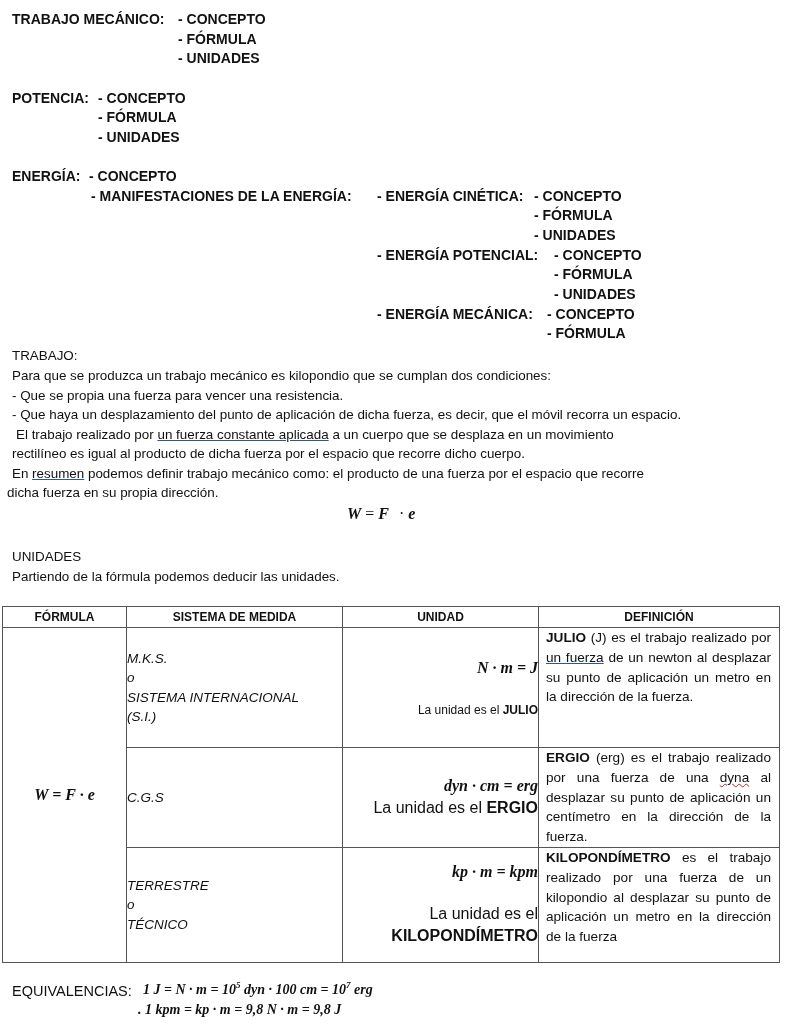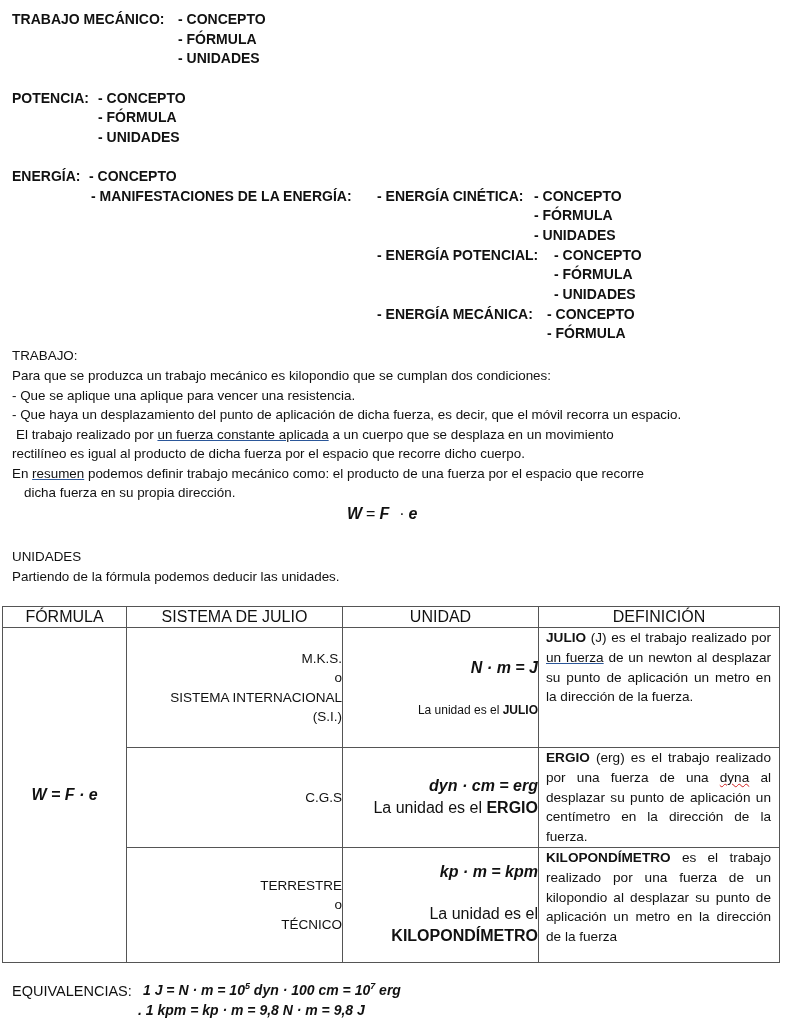--- a/index.html
+++ b/index.html
@@ -6,31 +6,31 @@
   body {
     width: 785px; height: 1024px; position: relative; overflow: hidden;
     font-family: "Liberation Sans", sans-serif; color: #111;
   }
   .abs { position: absolute; white-space: nowrap; }
   .outline { font-weight: bold; font-size: 14px; line-height: 19.7px; }
   .para { font-size: 13.4px; line-height: 19.6px; }
   .b { font-weight: normal; }
   .u { text-decoration: underline; text-decoration-color: #2b579a; }
   .squiggle { text-decoration: underline wavy #d02020; text-decoration-thickness: 1px; }
-  .math { font-family: Liberation Sans, sans-serif; font-style: italic; font-weight: bold; }
+  .math { font-family: Liberation Serif, serif; font-style: italic; font-weight: bold; }
   .math .op { font-weight: normal; font-style: normal; margin: 0 4px; }
   table.units {
     position: absolute; left: 2px; top: 606px; width: 777px;
     border-collapse: collapse; table-layout: fixed;
   }
   table.units th, table.units td {
     border: 1px solid #555; padding: 0; vertical-align: middle;
   }
-  table.units th { font-weight: normal; font-size: 16px; height: 20px; text-align: center; }
-  .sys { text-align: right; font-size: 13.5px; line-height: 19.5px; }
+  table.units th { font-weight: bold; font-size: 12px; height: 20px; text-align: center; }
+  .sys { text-align: left; font-size: 13.5px; line-height: 19.5px; font-style: italic; }
   .unit { text-align: right; }
   .unit .eq { font-size: 16px; display: block; }
   .def { font-size: 13.6px; line-height: 19.8px; text-align: justify; padding: 0 8px 0 7px !important; vertical-align: top !important; }
   sup { font-size: 9px; line-height: 0; }
 </style>
 </head>
 <body>
 
 <div>
   <span class="abs outline" style="left:12px;top:10px">TRABAJO MECÁNICO:</span>
@@ -64,51 +64,51 @@
   <span class="abs outline" style="left:377px;top:305px">- ENERGÍA MECÁNICA:</span>
   <span class="abs outline" style="left:547px;top:305px">- CONCEPTO</span>
   <span class="abs outline" style="left:547px;top:324px">-  FÓRMULA</span>
 </div>
 
 <div>
   <span class="abs para b" style="left:12px;top:346px">TRABAJO:</span>
   <div class="abs para" style="left:12px;top:366px">
     <span>Para que se produzca un </span><span class="b">trabajo mecánico</span><span> es kilopondio que se cumplan dos condiciones:</span>
   </div>
-  <div class="abs para" style="left:12px;top:386px">- Que se aplique una aplique para vencer una resistencia.</div>
+  <div class="abs para" style="left:12px;top:386px">- Que se propia una fuerza para vencer una resistencia.</div>
   <div class="abs para" style="left:12px;top:405px">- Que haya un desplazamiento del punto de aplicación de dicha fuerza, es decir, que el móvil recorra un espacio.</div>
   <div class="abs para b" style="left:16px;top:425px">
     <span>El trabajo realizado por </span><span class="u">un fuerza constante aplicada</span><span> a un cuerpo que se desplaza en un movimiento</span>
   </div>
   <div class="abs para b" style="left:12px;top:444px">rectilíneo es igual al producto de dicha fuerza por el espacio que recorre dicho cuerpo.</div>
   <div class="abs para" style="left:12px;top:464px">
     <span>En </span><span class="u">resumen</span><span> podemos definir trabajo mecánico como</span><span class="b">: el producto de una fuerza por el espacio que recorre</span>
   </div>
-  <div class="abs para b" style="left:24px;top:483px">dicha fuerza en su propia dirección.</div>
+  <div class="abs para b" style="left:7px;top:483px">dicha fuerza en su propia dirección.</div>
   <div class="abs math" style="left:347px;top:505px;font-size:16px">
     <span>W</span><span class="op">=</span><span>F</span><span class="op" style="margin-left:10px">·</span><span>e</span>
   </div>
 </div>
 
 <div>
   <span class="abs para b" style="left:12px;top:547px">UNIDADES</span>
   <span class="abs para" style="left:12px;top:567px">Partiendo de la fórmula podemos deducir las unidades.</span>
 </div>
 
 <table class="units">
   <colgroup>
     <col style="width:124px">
       <col style="width:216px">
       <col style="width:196px">
       <col style="width:241px">
   </colgroup>
   <thead>
     <tr>
       <th>FÓRMULA</th>
-      <th>SISTEMA DE JULIO</th>
+      <th>SISTEMA DE MEDIDA</th>
       <th>UNIDAD</th>
       <th>DEFINICIÓN</th>
     </tr>
   </thead>
   <tbody>
     <tr style="height:120px">
       <td rowspan="3" style="text-align:center">
         <span class="math" style="font-size:16px">W = F  · e</span>
       </td>
       <td class="sys">

